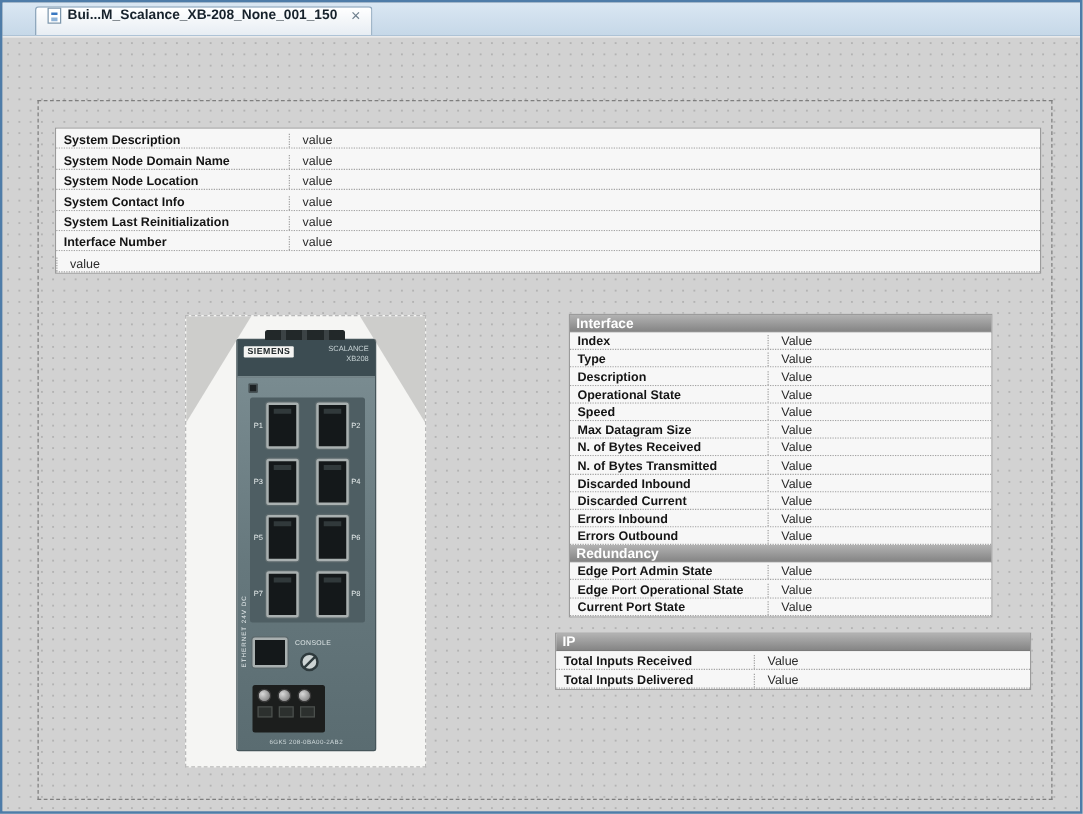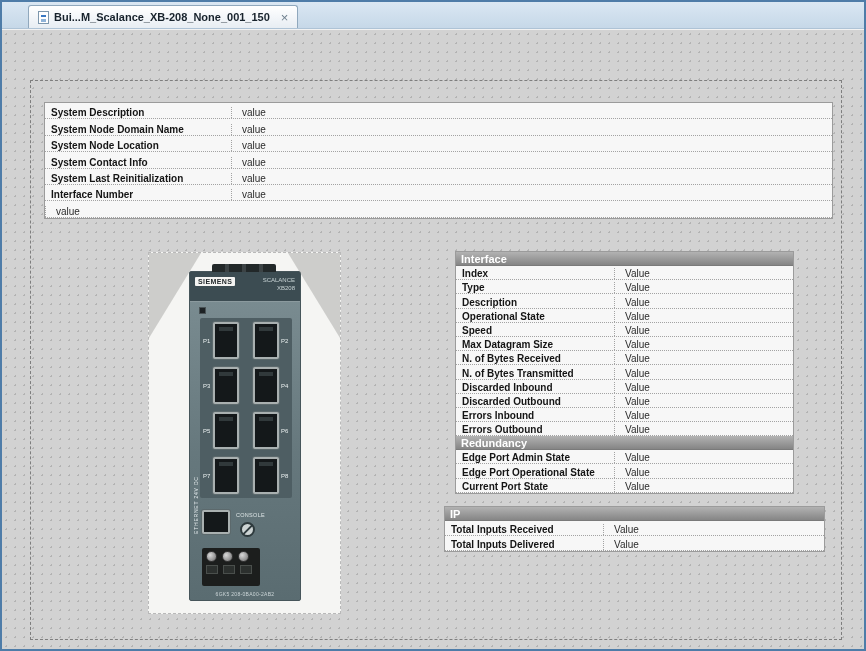--- a/index.html
+++ b/index.html
@@ -10,21 +10,21 @@
     border: 2px solid #4e7ca8; background: #d3d3d3; overflow: hidden;
   }
 
   
   .tabbar {
     height: 27px; background: linear-gradient(#dae7f3, #c6d8e8);
     border-bottom: 1px solid #aec3d6;
     display: flex; align-items: flex-end; padding-left: 26px;
   }
   .tab {
-    display: flex; align-items: center; gap: 5px; height: 23px; padding: 0 9px;
+    display: flex; gap: 5px; height: 23px; padding: 0 9px;
     background: linear-gradient(#ffffff, #e7edf3);
     border: 1px solid #90a8bd; border-bottom: none; border-radius: 3px 3px 0 0;
     cursor: default;
   }
   .screen-icon { width: 11px; height: 13px; background: #fff; border: 1px solid #7d97ad; position: relative; flex: 0 0 auto; }
   .screen-icon::before { content:""; position:absolute; left:2px; top:3px; width:5px; height:2px; background:#3a78c2; }
   .screen-icon::after  { content:""; position:absolute; left:2px; top:7px; width:5px; height:3px; background:#8fb3d8; }
   .tab-title { font-size: 11px; font-weight: bold; color: #17222c; white-space: nowrap; }
   .tab-close { font-size: 13px; color: #6e7f8d; margin-left: 6px; line-height: 1; cursor: pointer; }
 
@@ -328,21 +328,21 @@
             <div class="cell label">N. of Bytes Transmitted</div>
             <div class="cell value">Value</div>
           </div>
 
           <div class="trow">
             <div class="cell label">Discarded Inbound</div>
             <div class="cell value">Value</div>
           </div>
 
           <div class="trow">
-            <div class="cell label">Discarded Outbound</div>
+            <div class="cell label">Discarded Current</div>
             <div class="cell value">Value</div>
           </div>
 
           <div class="trow">
             <div class="cell label">Errors Inbound</div>
             <div class="cell value">Value</div>
           </div>
 
           <div class="trow">
             <div class="cell label">Errors Outbound</div>

